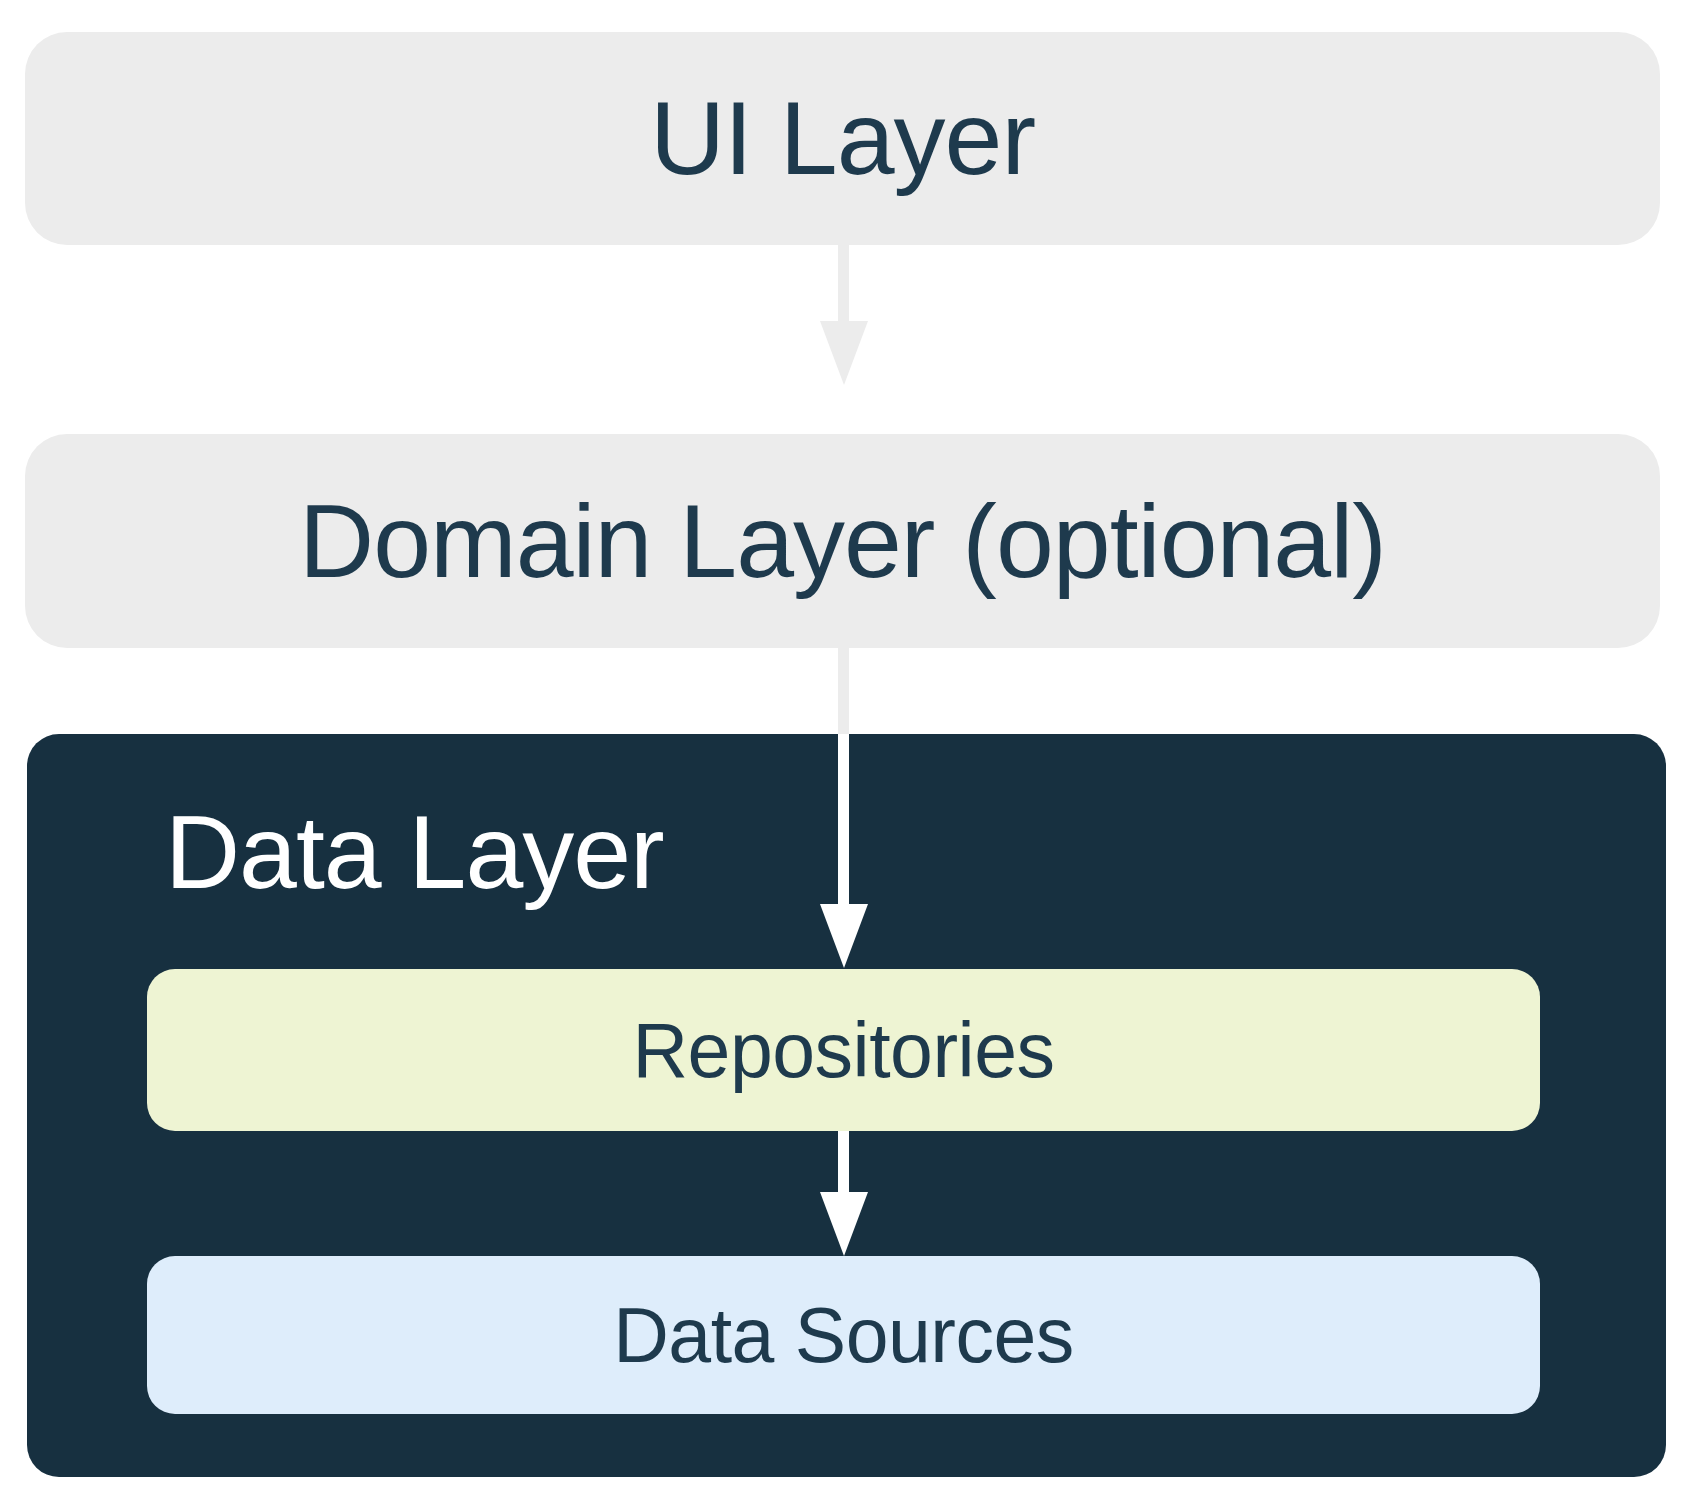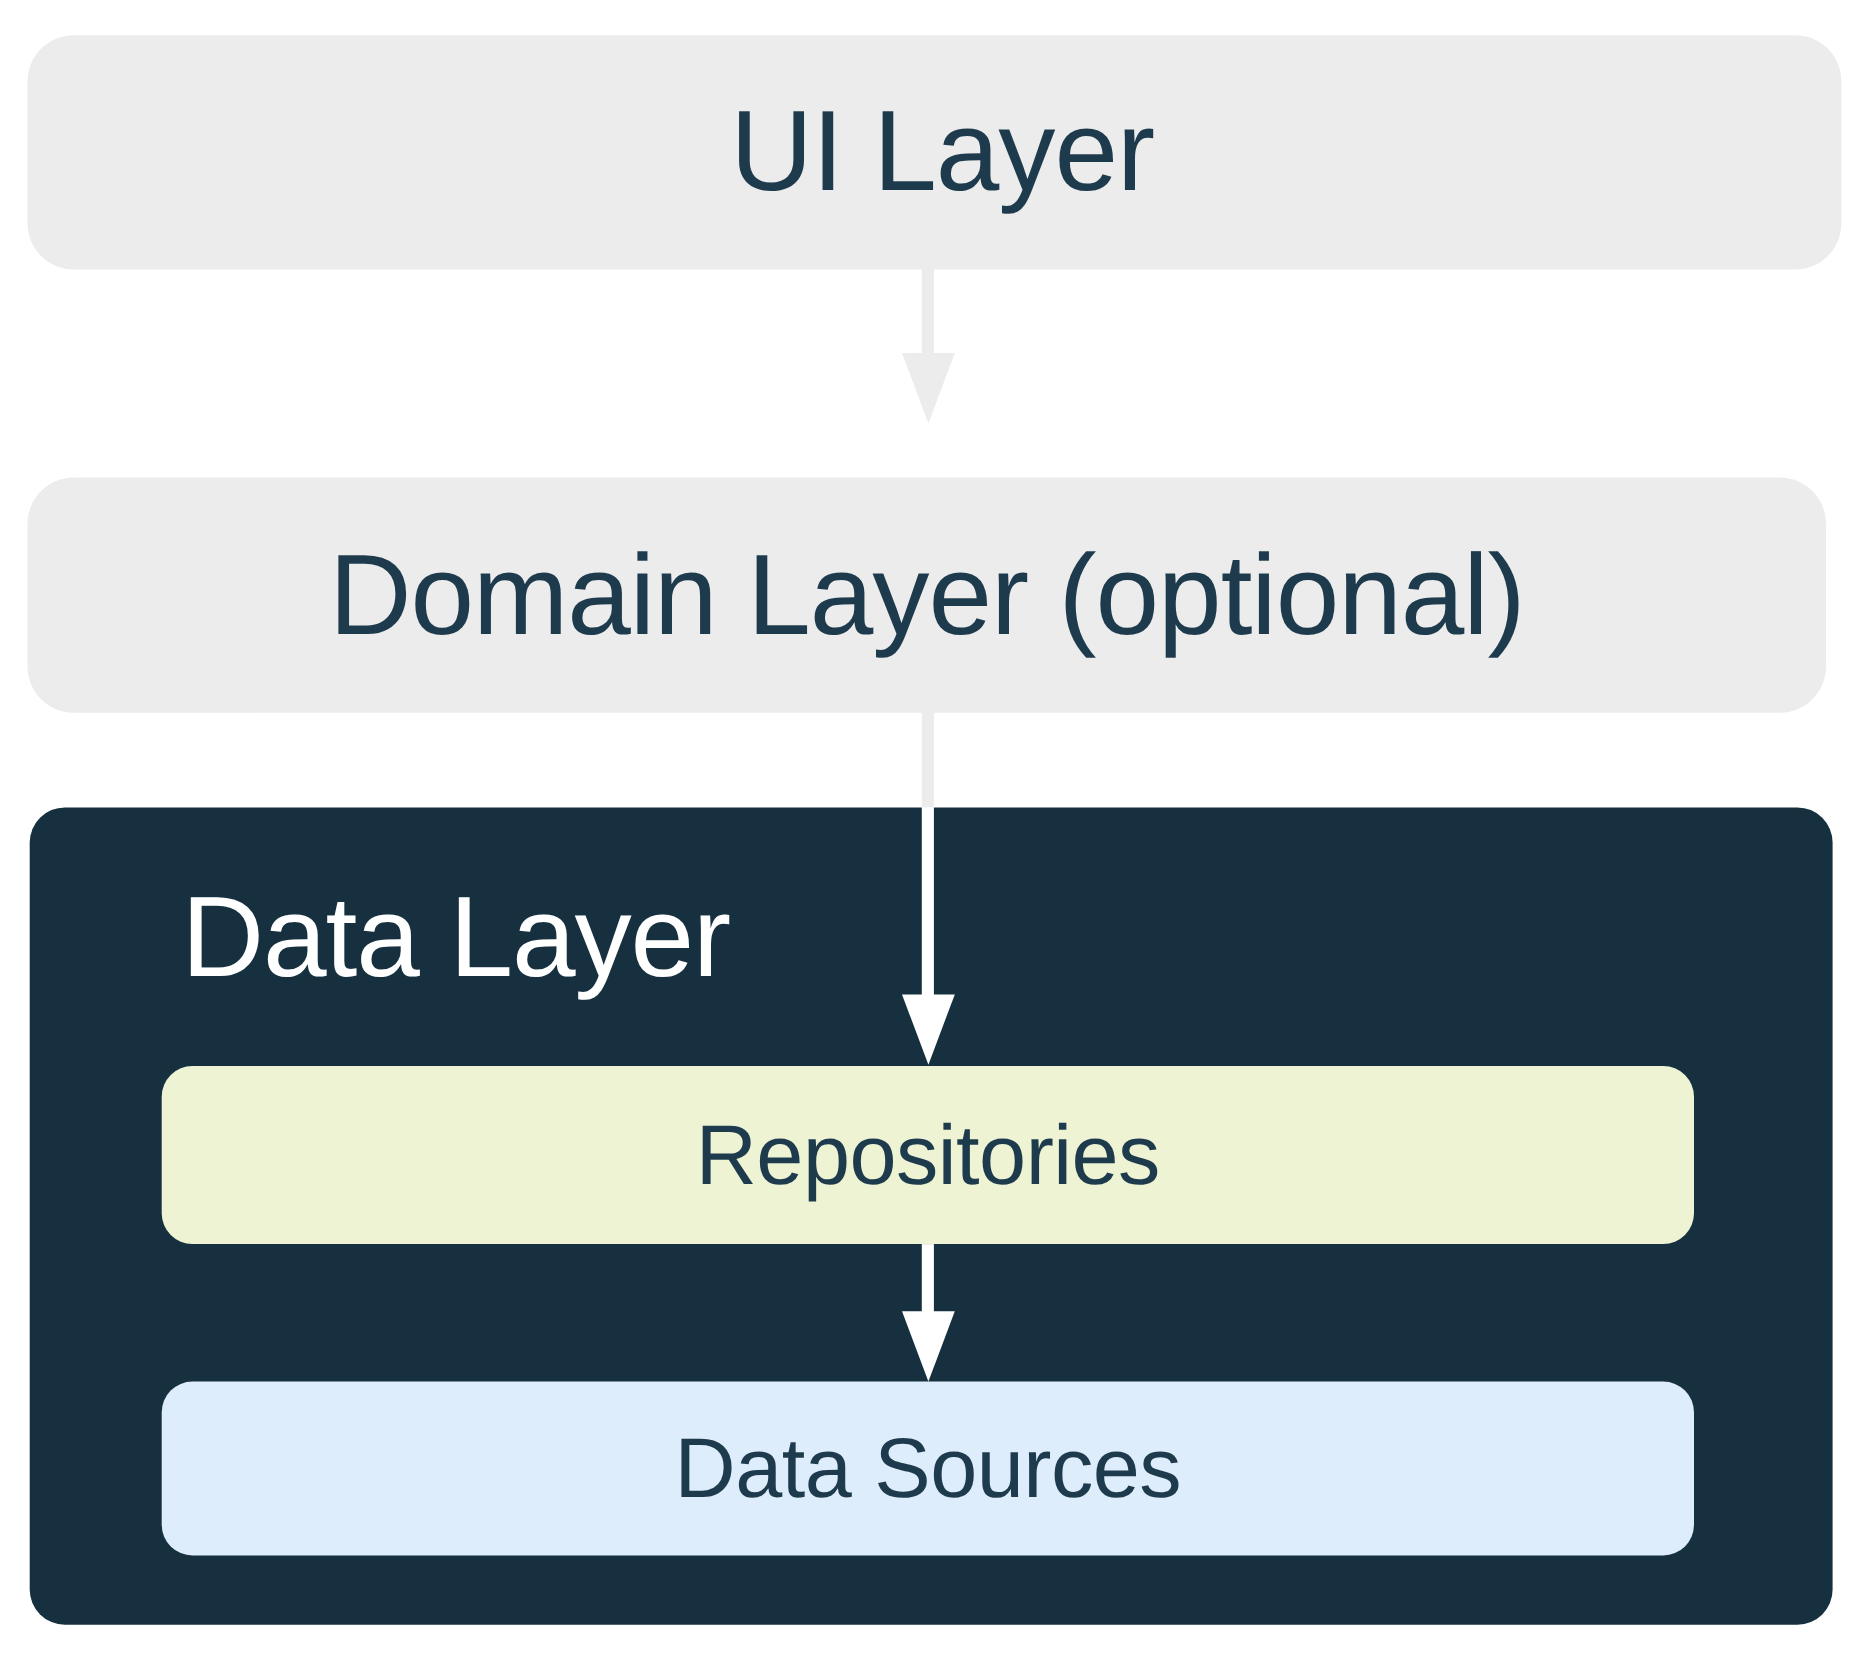--- a/index.html
+++ b/index.html
@@ -25,21 +25,21 @@
     display: flex;
     align-items: center;
     justify-content: center;
   }
   .layer-box .label {
     color: var(--text-navy, #1E3A4D);
     font-size: 104px;
     letter-spacing: -1px;
     white-space: nowrap;
   }
-  #ui-layer-box { top: 32px; padding-left: 14px; }
+  #ui-layer-box { top: 32px; }
   #domain-layer-box { top: 386px; height: 214px; margin-top: 48px; }
 
   #data-layer-box {
     position: absolute;
     left: 27px;
     top: 734px;
     width: 1639px;
     height: 743px;
     background: var(--data-layer-navy, #173040);
     border-radius: 32px;

